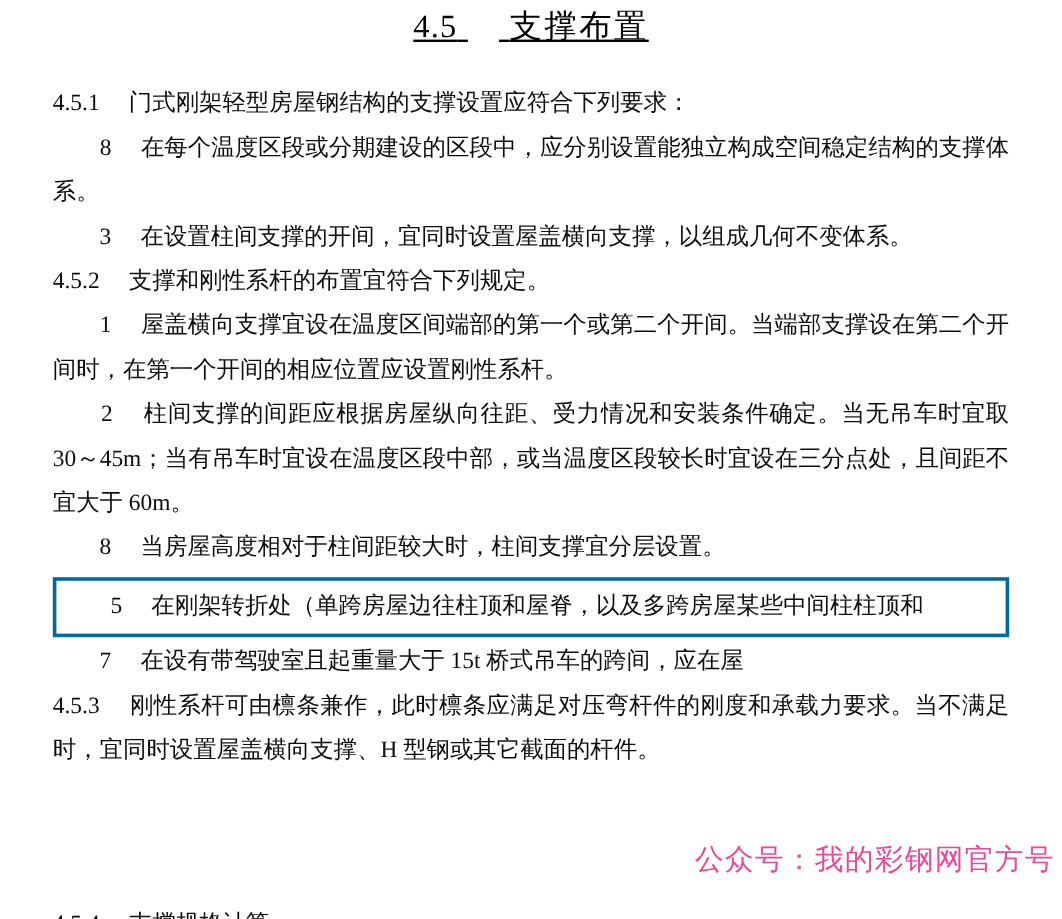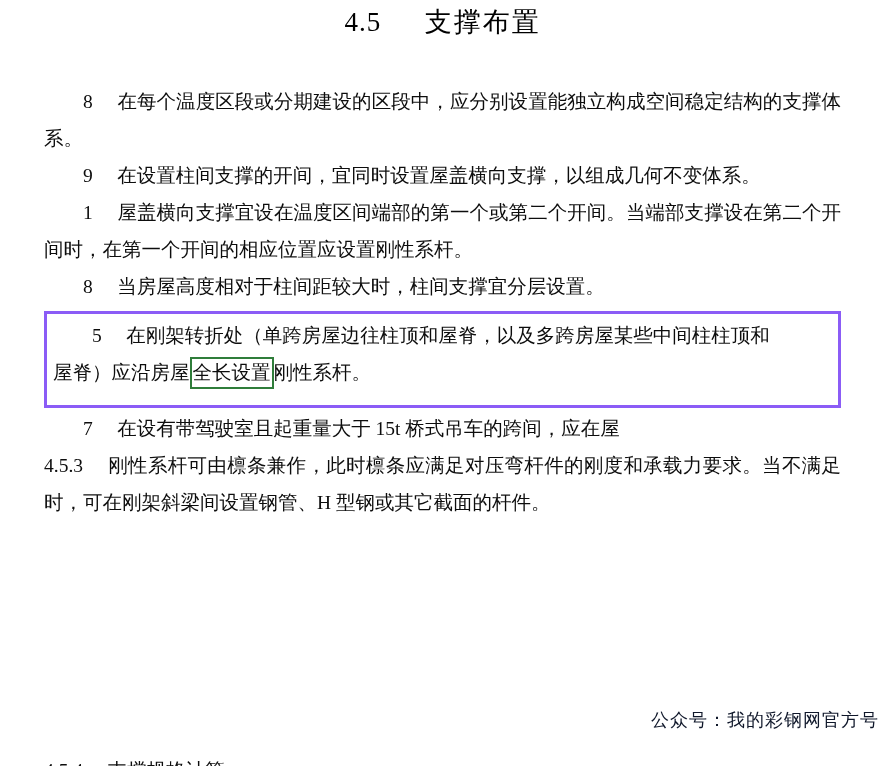--- a/index.html
+++ b/index.html
@@ -20,59 +20,60 @@
     width: 885px;
     height: 766px;
     box-sizing: border-box;
     padding: 0 44px;
   }
   .doc-title {
     text-align: center;
     font-size: 27px;
     letter-spacing: 2px;
     margin-top: 4px;
-    margin-bottom: 43px;
+    margin-bottom: 28px;
     font-weight: normal;
     color: #000;
+    text-decoration: underline;
   }
   .doc-title .tnum {
     letter-spacing: 1px;
   }
   .body-text {
     font-size: 19.5px;
     line-height: 37px;
     color: #0d0d0d;
     text-align: justify;
   }
   p.para {
     margin: 0;
     white-space: pre-wrap;
   }
   .highlight-block {
     position: relative;
     margin: 6px 0 2px 0;
-    border: 3px solid #8b5cf6;
-    padding: 3px 6px 14px 6px;
+    border: 3px solid #0369a1;
+    padding: 3px 6px 4px 6px;
     box-sizing: border-box;
   }
   .highlight-block p.para {
     margin: 0;
   }
   .green-box {
     border: 2px solid #2f7d3a;
     padding: 0 1px;
     display: inline-block;
     line-height: 28px;
   }
   .watermark {
     position: absolute;
     right: 6px;
     bottom: 38px;
-    font-size: 18px;
-    color: #0f172a;
+    font-size: 24px;
+    color: #ec4899;
     font-family: "Liberation Sans", sans-serif;
     letter-spacing: 1px;
     white-space: nowrap;
   }
   .bottom-clip {
     position: absolute;
     left: 44px;
     right: 44px;
     bottom: 0;
     height: 18px;
@@ -88,32 +89,34 @@
 <div class="page">
 
   <h1 class="doc-title">
     <span class="tnum">4.5</span>
     <span style="display:inline-block;width:26px"></span>
     <span>支撑布置</span>
   </h1>
 
   <div class="body-text">
 
+    <p class="para">4.5.1　 门式刚架轻型房屋钢结构的支撑设置应符合下列要求：</p>
     <p class="para">　　8　 在每个温度区段或分期建设的区段中，应分别设置能独立构成空间稳定结构的支撑体系。</p>
-    <p class="para">　　9　 在设置柱间支撑的开间，宜同时设置屋盖横向支撑，以组成几何不变体系。</p>
+    <p class="para">　　3　 在设置柱间支撑的开间，宜同时设置屋盖横向支撑，以组成几何不变体系。</p>
+    <p class="para">4.5.2　 支撑和刚性系杆的布置宜符合下列规定。</p>
     <p class="para">　　1　 屋盖横向支撑宜设在温度区间端部的第一个或第二个开间。当端部支撑设在第二个开间时，在第一个开间的相应位置应设置刚性系杆。</p>
+    <p class="para">　　2　 柱间支撑的间距应根据房屋纵向往距、受力情况和安装条件确定。当无吊车时宜取 30～45m；当有吊车时宜设在温度区段中部，或当温度区段较长时宜设在三分点处，且间距不宜大于 60m。</p>
     <p class="para">　　8　 当房屋高度相对于柱间距较大时，柱间支撑宜分层设置。</p>
 
     <div class="highlight-block">
       <p class="para">　　5　 在刚架转折处（单跨房屋边往柱顶和屋脊，以及多跨房屋某些中间柱柱顶和</p>
-      <p class="para"><span>屋脊）应沿房屋</span><span class="green-box">全长设置</span><span>刚性系杆。</span></p>
     </div>
 
     <p class="para">　　7　 在设有带驾驶室且起重量大于 15t 桥式吊车的跨间，应在屋</p>
-    <p class="para">4.5.3　 刚性系杆可由檩条兼作，此时檩条应满足对压弯杆件的刚度和承载力要求。当不满足时，可在刚架斜梁间设置钢管、H 型钢或其它截面的杆件。</p>
+    <p class="para">4.5.3　 刚性系杆可由檩条兼作，此时檩条应满足对压弯杆件的刚度和承载力要求。当不满足时，宜同时设置屋盖横向支撑、H 型钢或其它截面的杆件。</p>
 
   </div>
 
   <div class="bottom-clip">4.5.4　 支撑规格计算</div>
 
   <div class="watermark">公众号：我的彩钢网官方号</div>
 
 </div>
 
 </body></html>

